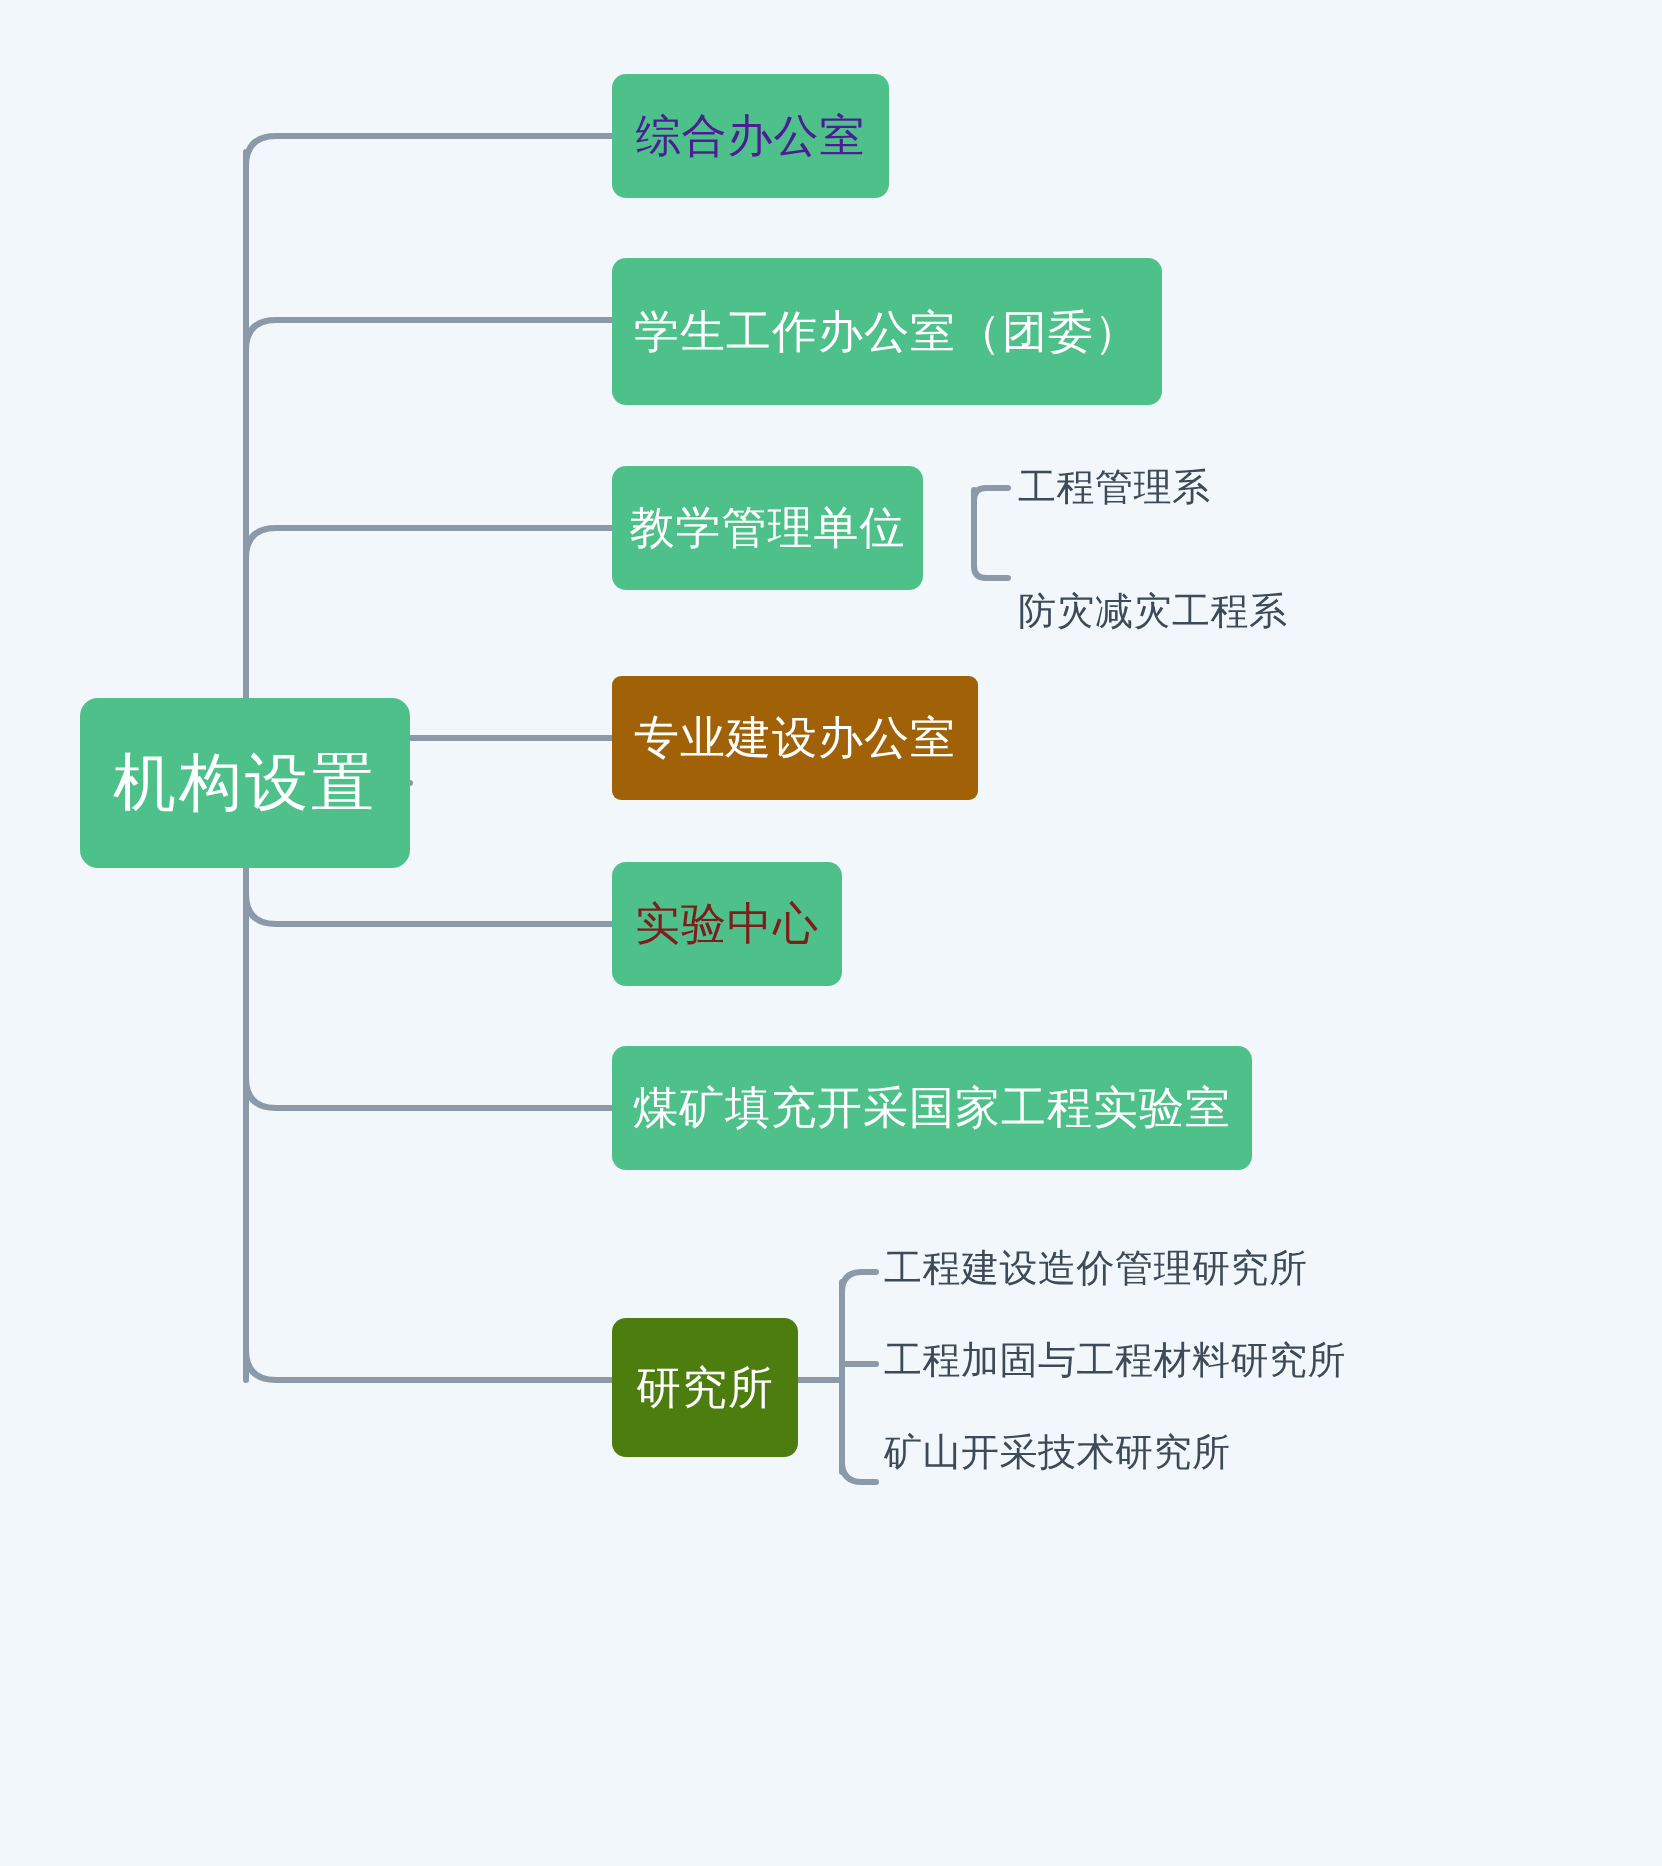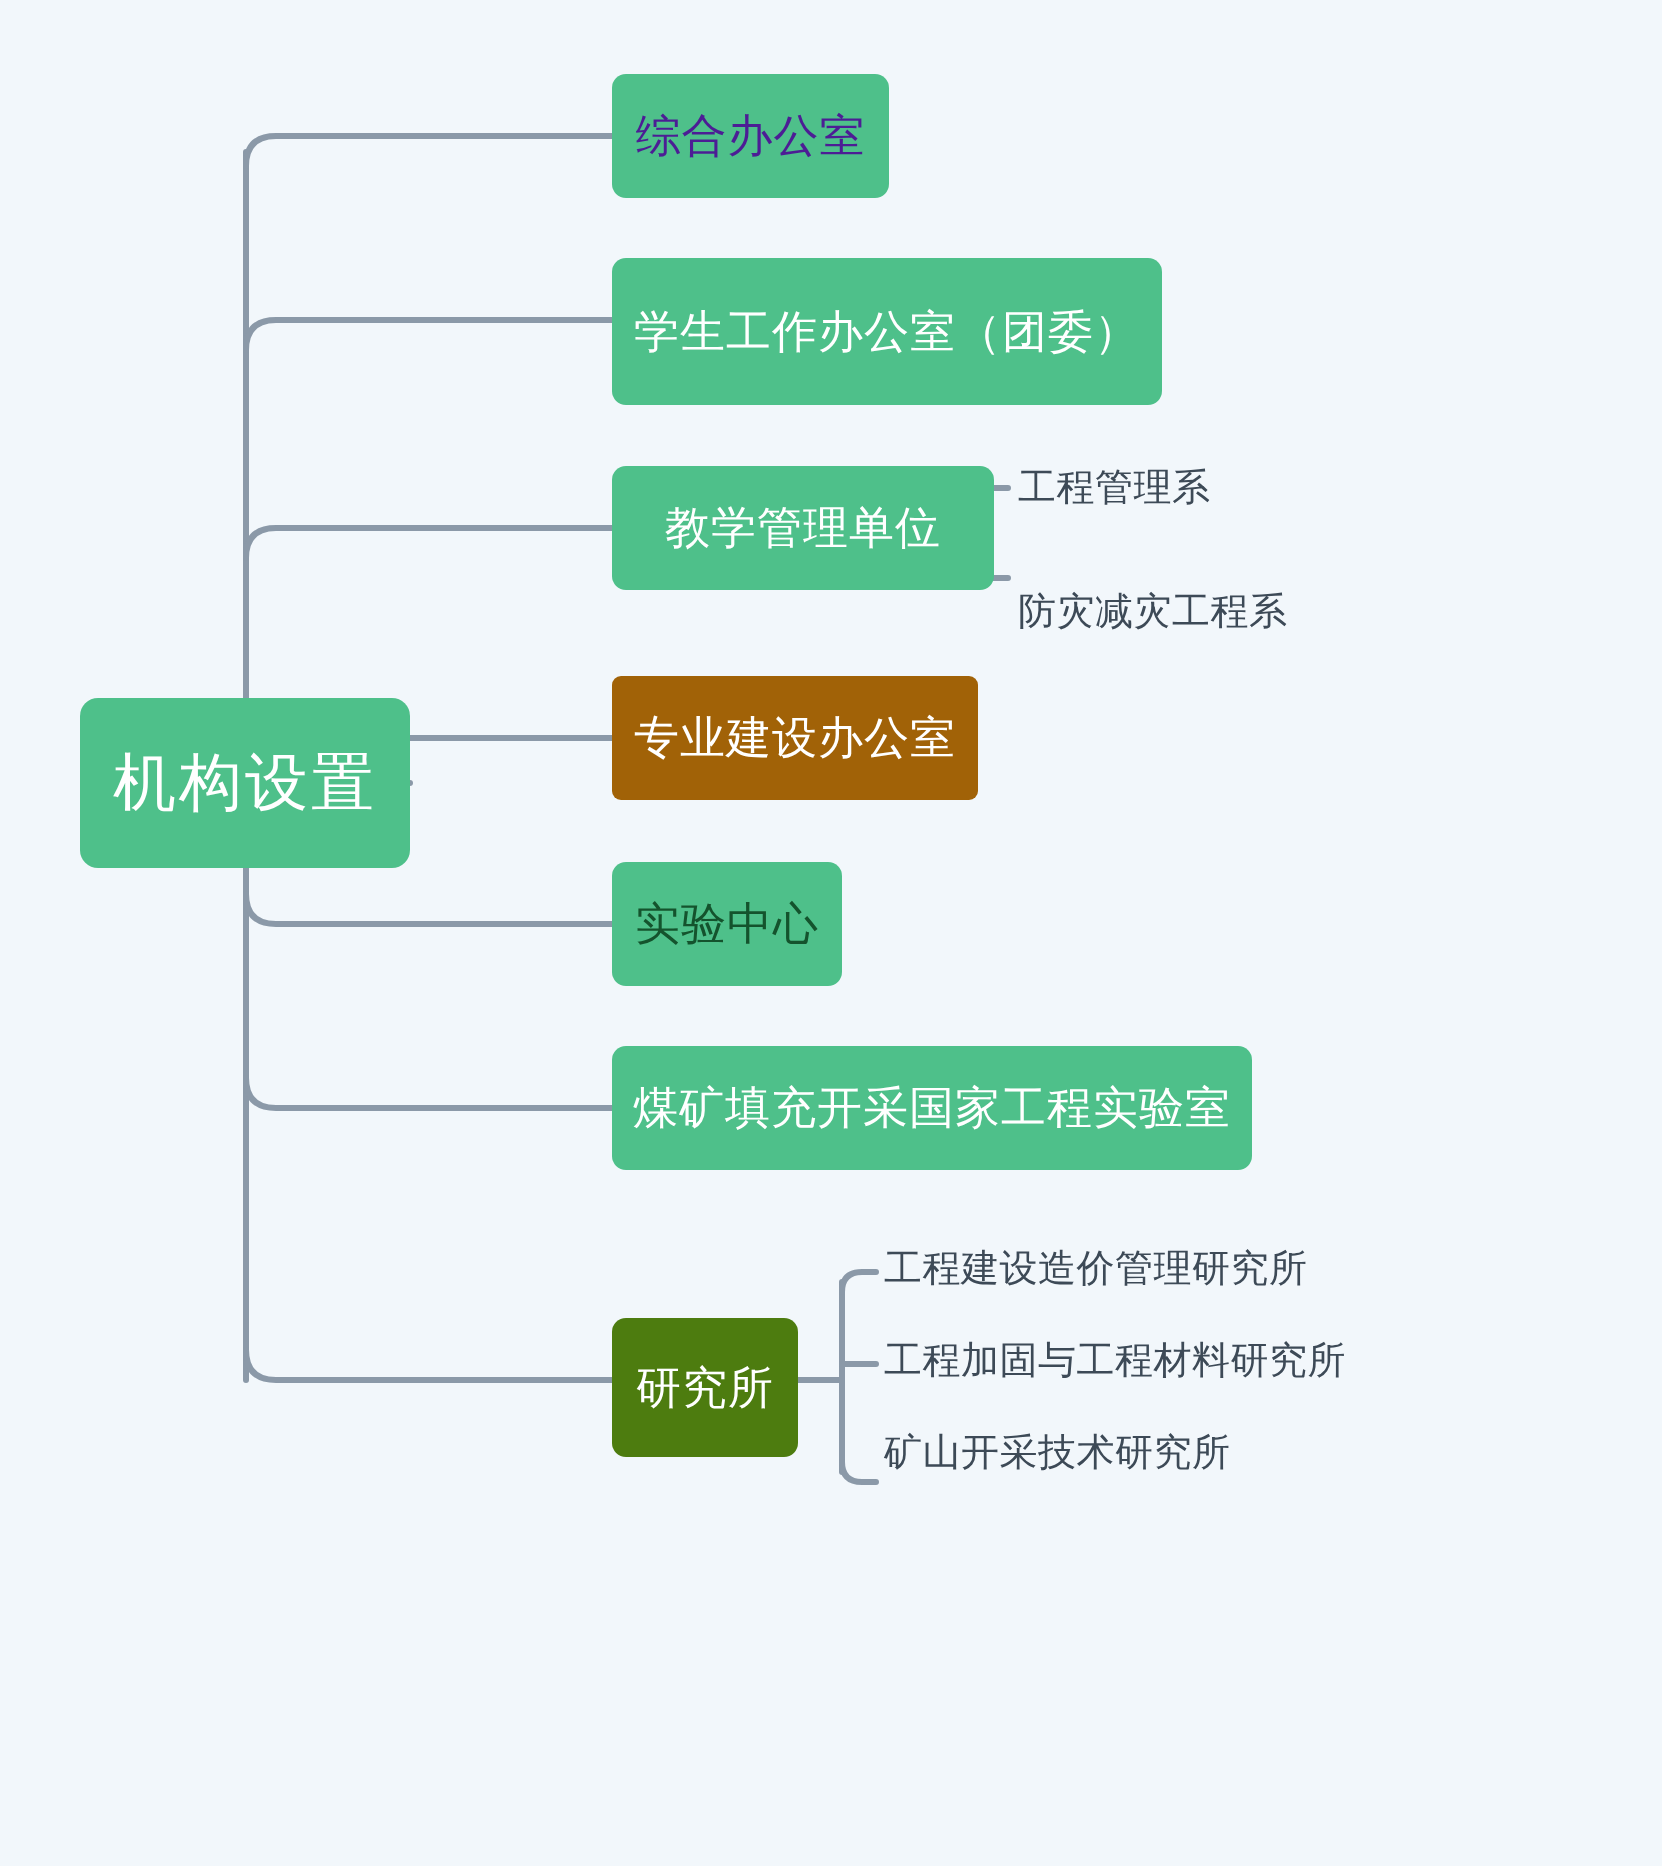--- a/index.html
+++ b/index.html
@@ -114,29 +114,29 @@
   </div>
 
   <div class="node lvl1" style="left: 612px; top: 74px; width: 277px; height: 124px; background: rgb(78, 192, 138); color: #4c1d95;">
     <span>综合办公室</span>
   </div>
 
   <div class="node lvl1" style="left: 612px; top: 258px; width: 550px; height: 147px; background: rgb(78, 192, 138); color: rgb(255, 255, 255);">
     <span>学生工作办公室（团委）</span>
   </div>
 
-  <div class="node lvl1" style="left: 612px; top: 466px; width: 382px; height: 124px; background: rgb(78, 192, 138); color: rgb(255, 255, 255);">
+  <div class="node lvl1" style="left: 612px; top: 466px; width: 311px; height: 124px; background: rgb(78, 192, 138); color: rgb(255, 255, 255);">
     <span>教学管理单位</span>
   </div>
 
   <div class="node lvl1" style="left: 612px; top: 676px; width: 366px; height: 124px; background: #a16207; color: rgb(255, 255, 255); border-radius: 9px;">
     <span>专业建设办公室</span>
   </div>
 
-  <div class="node lvl1" style="left: 612px; top: 862px; width: 230px; height: 124px; background: rgb(78, 192, 138); color: #14532d;">
+  <div class="node lvl1" style="left: 612px; top: 862px; width: 230px; height: 124px; background: rgb(78, 192, 138); color: #7f1d1d;">
     <span>实验中心</span>
   </div>
 
   <div class="node lvl1" style="left: 612px; top: 1046px; width: 640px; height: 124px; background: rgb(78, 192, 138); color: rgb(255, 255, 255);">
     <span>煤矿填充开采国家工程实验室</span>
   </div>
 
   <div class="node lvl1" style="left: 612px; top: 1318px; width: 186px; height: 139px; background: #4d7c0f; color: rgb(255, 255, 255);">
     <span>研究所</span>
   </div>

